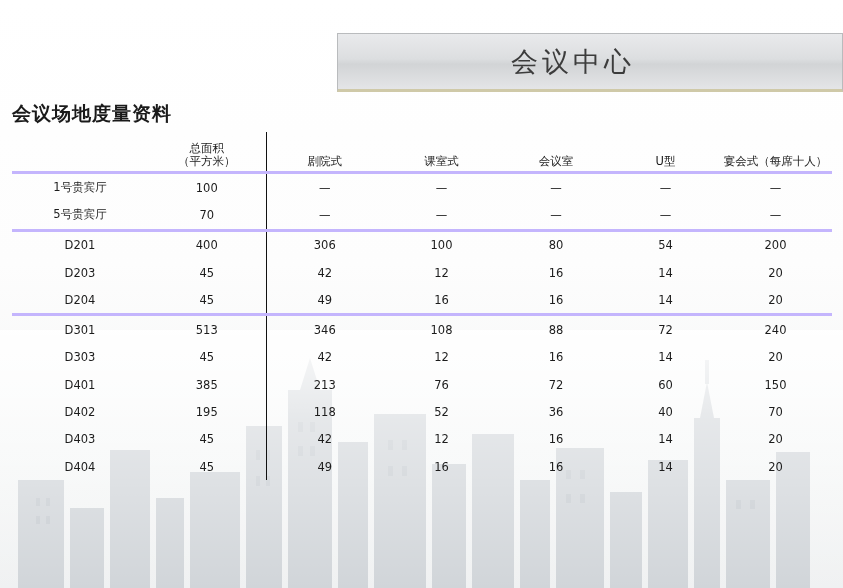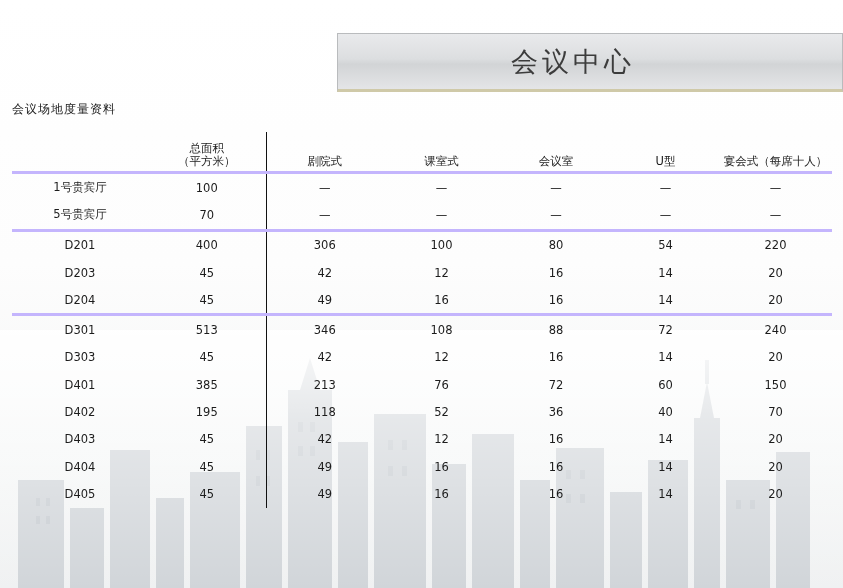--- a/index.html
+++ b/index.html
@@ -64,22 +64,22 @@
     color: #3c3c3c;
     letter-spacing: 4px;
     font-family: "DejaVu Sans", "Liberation Sans", sans-serif;
   }
 
   
   .section-heading {
     position: absolute;
     left: 12px;
     top: 101px;
-    font-size: 12px;
-    font-weight: normal;
+    font-size: 19px;
+    font-weight: bold;
     color: #1a1a1a;
     letter-spacing: 1px;
   }
 
   
   .table-wrap {
     position: absolute;
     left: 12px;
     top: 132px;
     width: 820px;
@@ -259,21 +259,21 @@
           <td>—</td>
           <td>—</td>
         </tr>
         <tr>
           <td>D201</td>
           <td class="vsep">400</td>
           <td>306</td>
           <td>100</td>
           <td>80</td>
           <td>54</td>
-          <td>220</td>
+          <td>200</td>
         </tr>
         <tr>
           <td>D203</td>
           <td class="vsep">45</td>
           <td>42</td>
           <td>12</td>
           <td>16</td>
           <td>14</td>
           <td>20</td>
         </tr>
@@ -333,26 +333,17 @@
         </tr>
         <tr>
           <td>D404</td>
           <td class="vsep">45</td>
           <td>49</td>
           <td>16</td>
           <td>16</td>
           <td>14</td>
           <td>20</td>
         </tr>
-        <tr>
-          <td>D405</td>
-          <td class="vsep">45</td>
-          <td>49</td>
-          <td>16</td>
-          <td>16</td>
-          <td>14</td>
-          <td>20</td>
-        </tr>
       </tbody>
     </table>
   </div>
 
 </div>
 
 </body></html>

